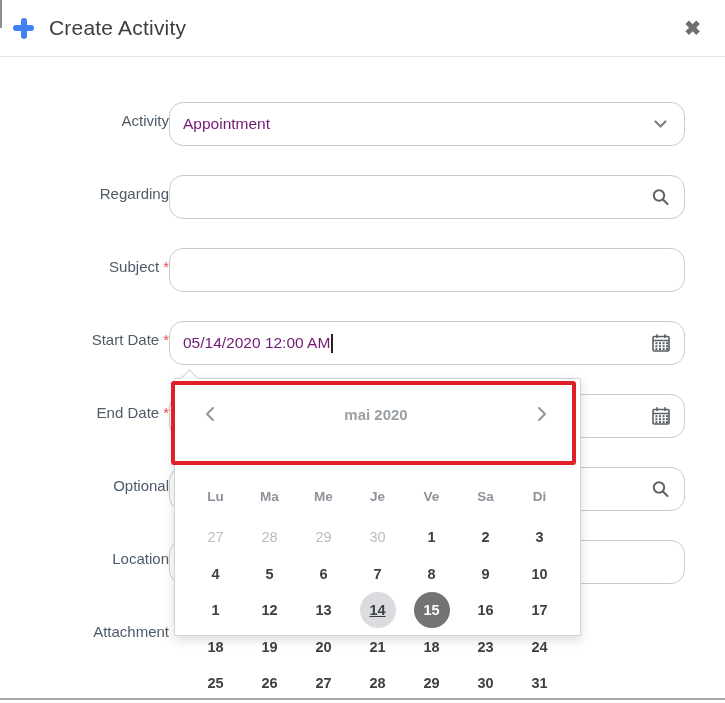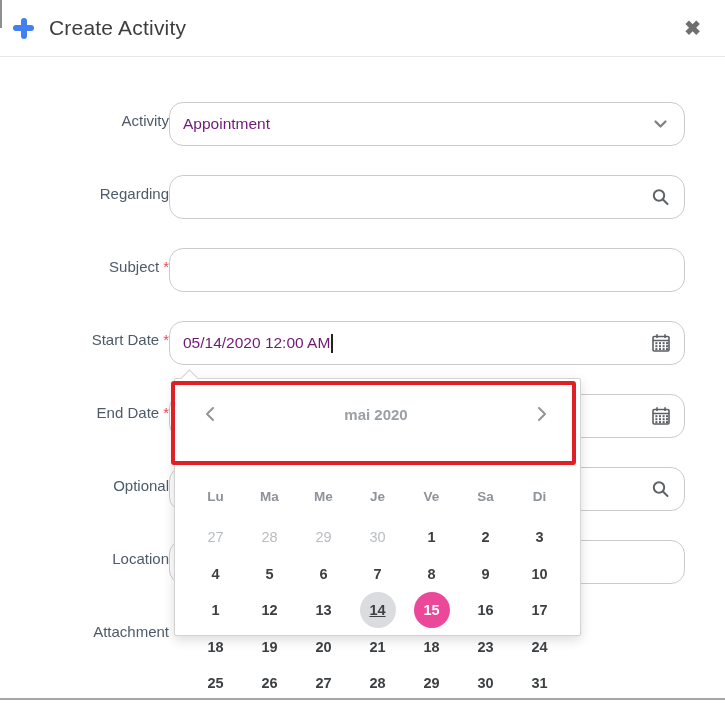--- a/index.html
+++ b/index.html
@@ -258,21 +258,21 @@
       <div class="dp-cell ">
         <span class="dp-num">12</span>
       </div>
       <div class="dp-cell ">
         <span class="dp-num">13</span>
       </div>
       <div class="dp-cell today">
         <span class="dp-num" style="background: rgb(218, 220, 224);">14</span>
       </div>
       <div class="dp-cell selected">
-        <span class="dp-num" style="background: #ec4899; color: rgb(255, 255, 255);">15</span>
+        <span class="dp-num" style="background: #737373; color: rgb(255, 255, 255);">15</span>
       </div>
       <div class="dp-cell ">
         <span class="dp-num">16</span>
       </div>
       <div class="dp-cell ">
         <span class="dp-num">17</span>
       </div>
       <div class="dp-cell ">
         <span class="dp-num">18</span>
       </div>

